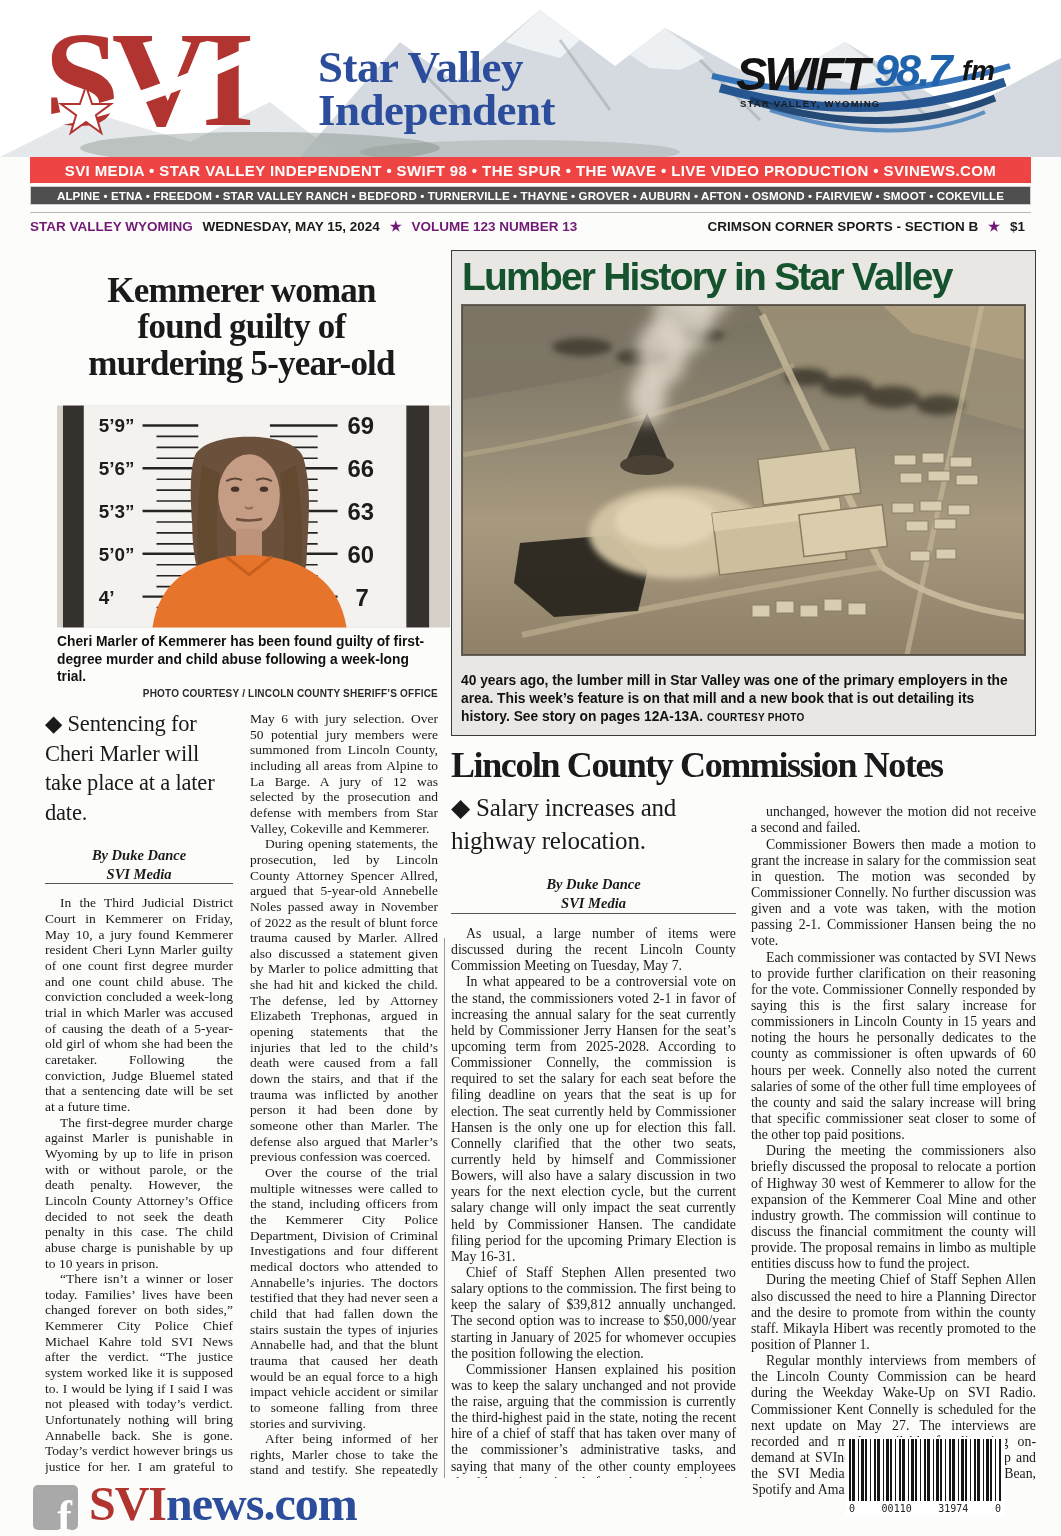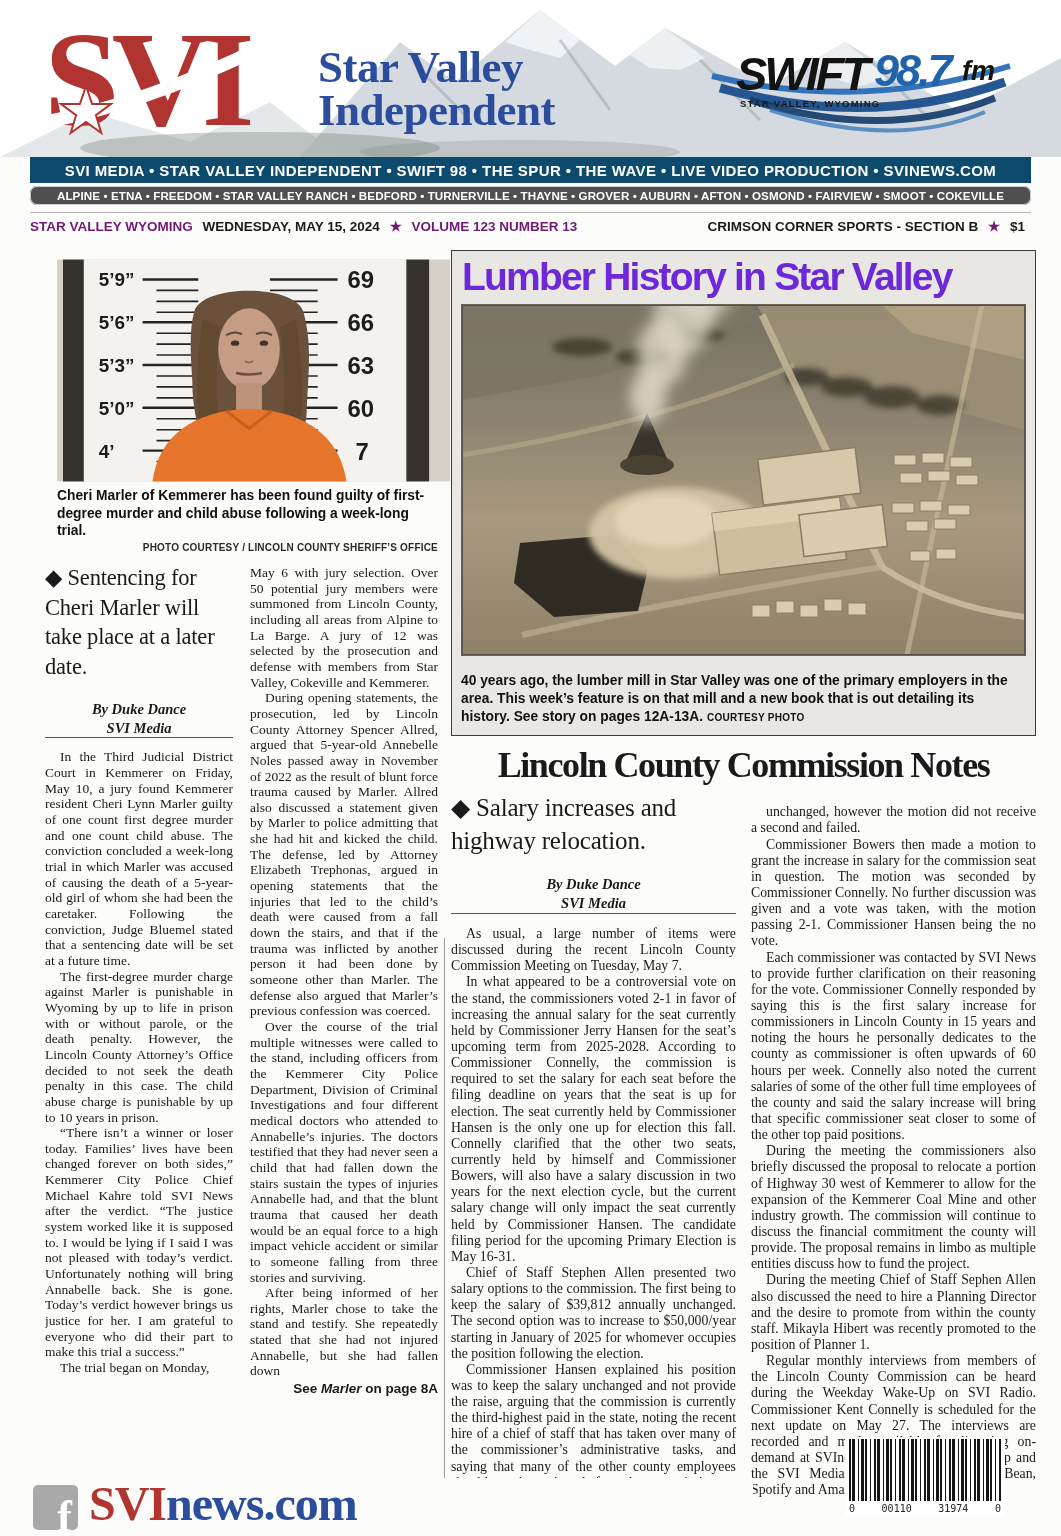--- a/index.html
+++ b/index.html
@@ -10,23 +10,23 @@
   .masthead { position:relative; height:157px; overflow:hidden; }
   .mast-bg { position:absolute; inset:0; width:100%; height:100%; }
   .svi-logo { position:absolute; left:50px; top:12px; }
   .mast-title { position:absolute; left:318px; top:46px; font-weight:bold; font-size:45px;
                 line-height:0.95; color:#2b4d9b; letter-spacing:-0.5px; }
   .swift-logo { position:absolute; left:710px; top:40px; }
 
   
   .bar { margin:0 30px; text-align:center; font-family:"Liberation Sans", sans-serif;
          font-weight:bold; color:#fff; white-space:nowrap; overflow:hidden; }
-  .bar1 { background:#0c4a6e; font-size:15px; letter-spacing:0.4px; padding:5px 0 4px; }
+  .bar1 { background:#ef4444; font-size:15px; letter-spacing:0.4px; padding:5px 0 4px; }
   .bar2 { background:#4f4f4f; font-size:11.6px; letter-spacing:0.1px; padding:3px 0 3px;
-          margin-top:3px; box-shadow:0 0 0 1px #cfcfcf inset;border-radius:7px; }
+          margin-top:3px; box-shadow:0 0 0 1px #cfcfcf inset; }
   .dateline { margin:7px 30px 0; padding-top:5px; border-top:1px solid #b9b9b9;
               display:flex; justify-content:space-between; align-items:baseline;
               font-family:"Liberation Sans", sans-serif; font-weight:bold; font-size:13.5px; }
   .dateline .seg { display:inline-block; margin-right:6px; }
   .gray { color:#701a75; }
 
   
   .content { position:relative; display:flex; margin:16px 26px 0 45px; gap:13px; align-items:flex-start; }
   .v-divider { position:absolute; left:399px; top:688px; width:1px; height:545px; background:#9a9a9a; }
   .lead { width:393px; flex:none; }
@@ -49,30 +49,30 @@
   .bodytext { margin-top:11px; }
   .bodytext p { margin:0; font-size:13.5px; line-height:1.16; text-align:justify; text-indent:15px; }
   .cont-col .bodytext { margin-top:2px; }
   .cont-col .bodytext p:first-child { text-indent:0; }
   .see-more { font-family:"Liberation Sans", sans-serif; font-weight:bold; font-size:13.5px;
               text-align:right; margin-top:2px; }
 
   
   .lumber-box { background:#e9e7e3; border:1px solid #3a3a3a; padding:5px 9px 8px; }
   .lumber-title { font-family:"Liberation Sans", sans-serif; font-weight:bold; font-size:39px;
-                  letter-spacing:-1.8px; line-height:1.1; color:#6d28d9; margin:0 0 5px 1px;
+                  letter-spacing:-1.8px; line-height:1.1; color:#14532d; margin:0 0 5px 1px;
                   white-space:nowrap; }
   .lumber-svg { display:block; width:563px; height:350px; border:1px solid #6b6256; background:#8f8570; }
   .lumber-caption { font-family:"Liberation Sans", sans-serif; font-weight:bold; font-size:13.8px;
                     line-height:1.32; margin-top:16px; color:#111; }
   .lumber-credit { font-size:10px; letter-spacing:0.3px; }
 
   
   .comm-headline { font-size:36px; font-weight:bold; letter-spacing:-1.4px; line-height:1.05;
-                   margin:11px 0 8px; white-space:nowrap;text-align:center; }
+                   margin:11px 0 8px; white-space:nowrap; }
   .comm-cols { display:flex; gap:15px; max-height:712px; overflow:hidden; }
   .comm-col { width:285px; flex:none; }
   .comm-subhead { font-size:25px; line-height:1.3; letter-spacing:-0.2px; }
   .comm-body { margin-top:12px; }
   .comm-body p { margin:0; font-size:13.8px; line-height:1.17; text-align:justify; text-indent:15px; }
 
   
   .page-footer { position:absolute; left:0; bottom:0; width:720px; height:58px; background:#fcfcfb;
                  display:flex; align-items:center; gap:11px; padding-left:33px; z-index:5; }
   .fb { width:45px; height:45px; background:#a9a9a9; border-radius:5px; color:#fff;
@@ -148,20 +148,25 @@
       <span class="seg">CRIMSON CORNER SPORTS - SECTION B</span>
       <span class="seg gray">★</span>
       <span class="seg">$1</span>
     </div>
   </div>
 
   <main class="content">
     <div class="v-divider"></div>
 
     <section class="lead">
+      <h1 class="lead-headline">
+        <div>Kemmerer woman</div>
+        <div>found guilty of</div>
+        <div>murdering 5-year-old</div>
+      </h1>
 
       <figure class="mug-figure" style="margin:9px 0 0;padding-left:12px;">
         <svg class="mug-svg" viewBox="0 0 395 223">
           <rect x="0" y="0" width="395" height="223" fill="#d6d0c8"></rect>
           <rect x="6" y="0" width="21" height="223" fill="#35322e"></rect>
           <rect x="351" y="0" width="23" height="223" fill="#35322e"></rect>
           <rect x="27" y="0" width="324" height="223" fill="#f4f2ee"></rect>
 
           <g stroke="#242424">
             <g stroke-width="2.4">

